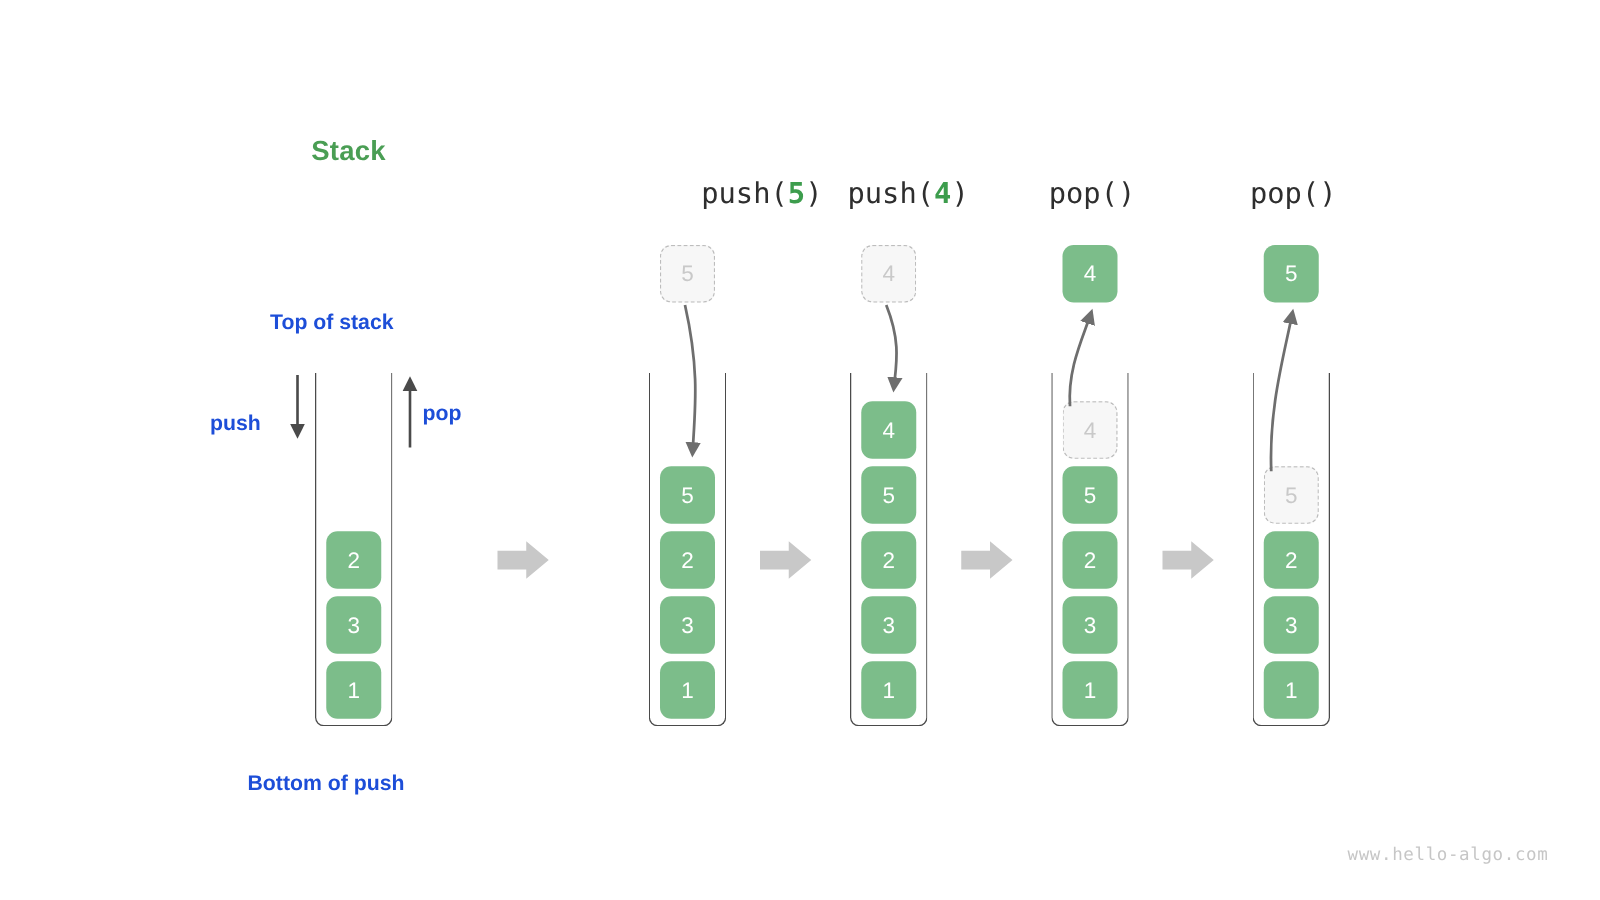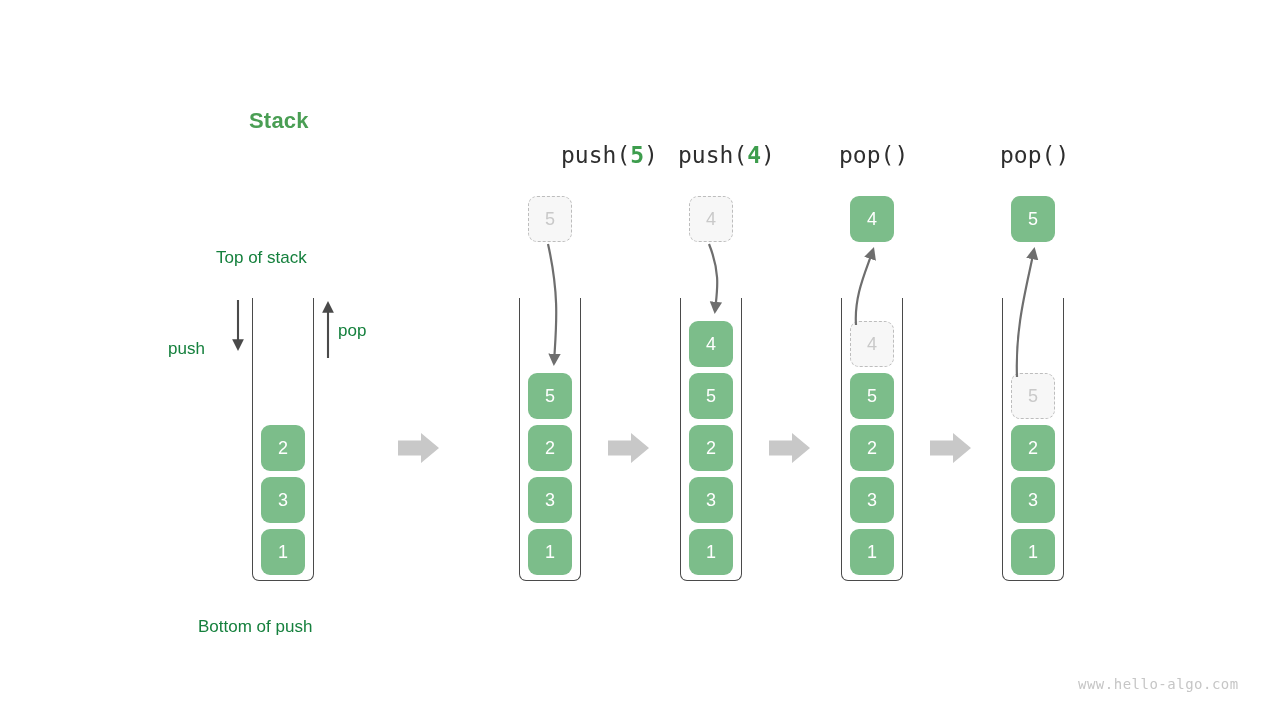--- a/index.html
+++ b/index.html
@@ -33,27 +33,27 @@
     font-size: 22px;
     font-weight: bold;
     color: #4a9e54;
     letter-spacing: 0.2px;
     white-space: nowrap;
   }
 
   
   .edge-label {
     font-size: 17px;
-    font-weight: normal;
-    color: #15803d;
+    font-weight: bold;
+    color: #1d4ed8;
     white-space: nowrap;
   }
   .top-label   { left: 216px; top: 248px; }
   .bottom-label{ left: 198px; top: 617px; }
-  .push-label  { left: 168px; top: 339px; }
+  .push-label  { left: 168px; top: 329px; }
   .pop-label   { left: 338px; top: 321px; }
 
   
   .op-header {
     top: 142px;
     font-family: "DejaVu Sans Mono", monospace;
     font-size: 23px;
     color: #2e2e2e;
     white-space: nowrap;
     letter-spacing: 0px;

